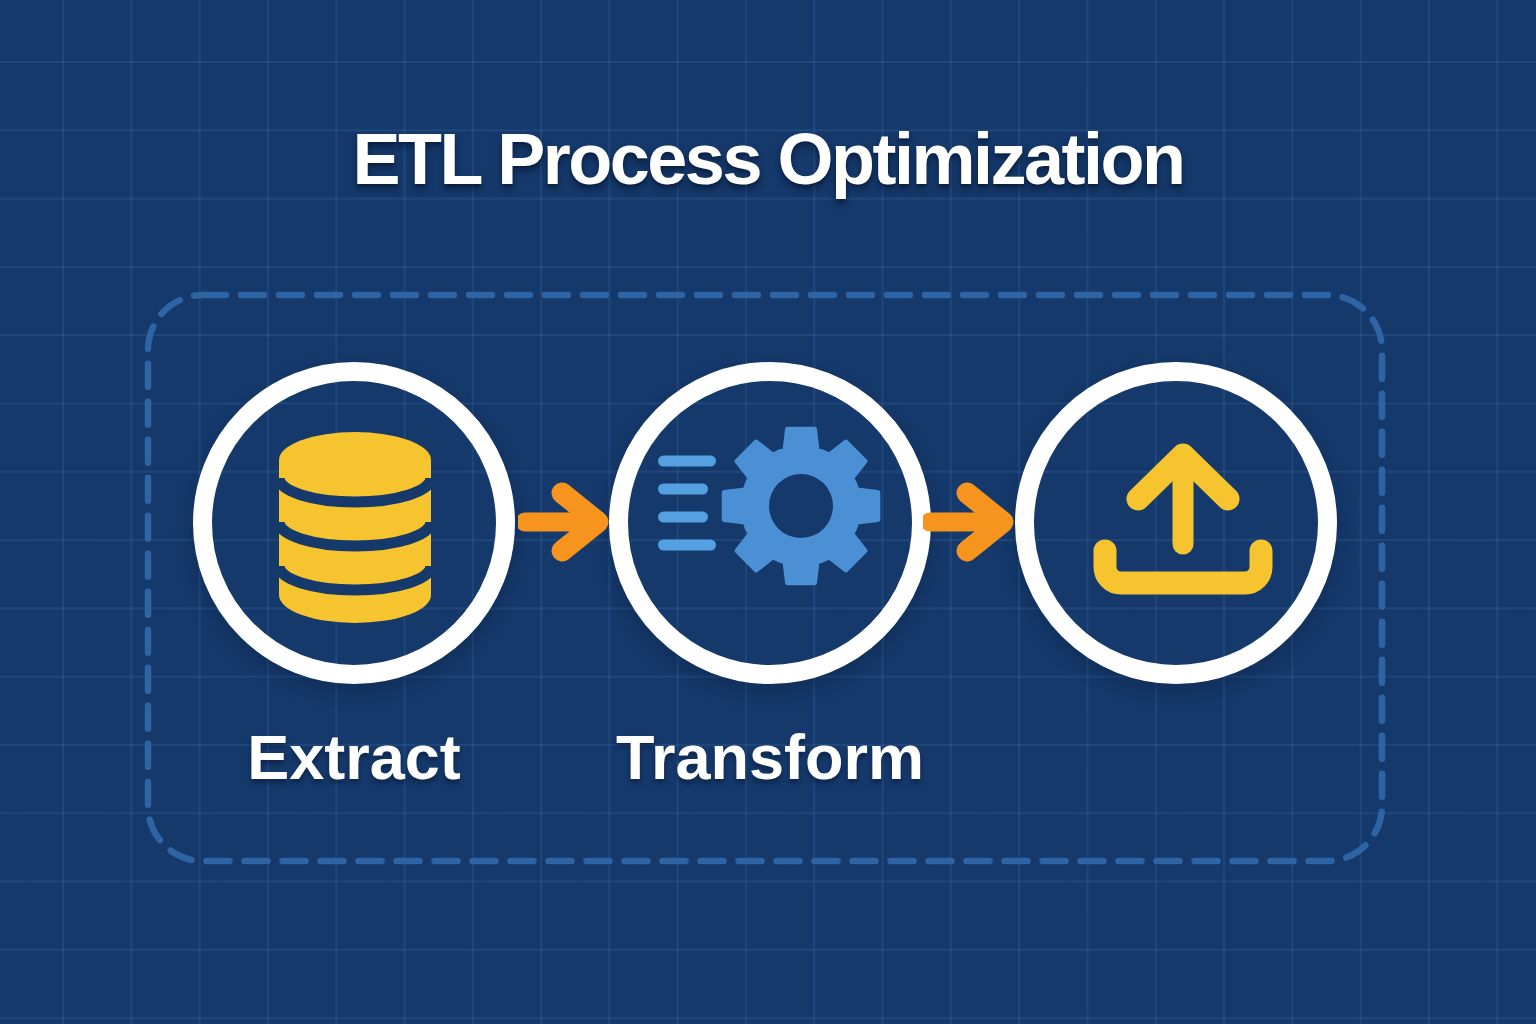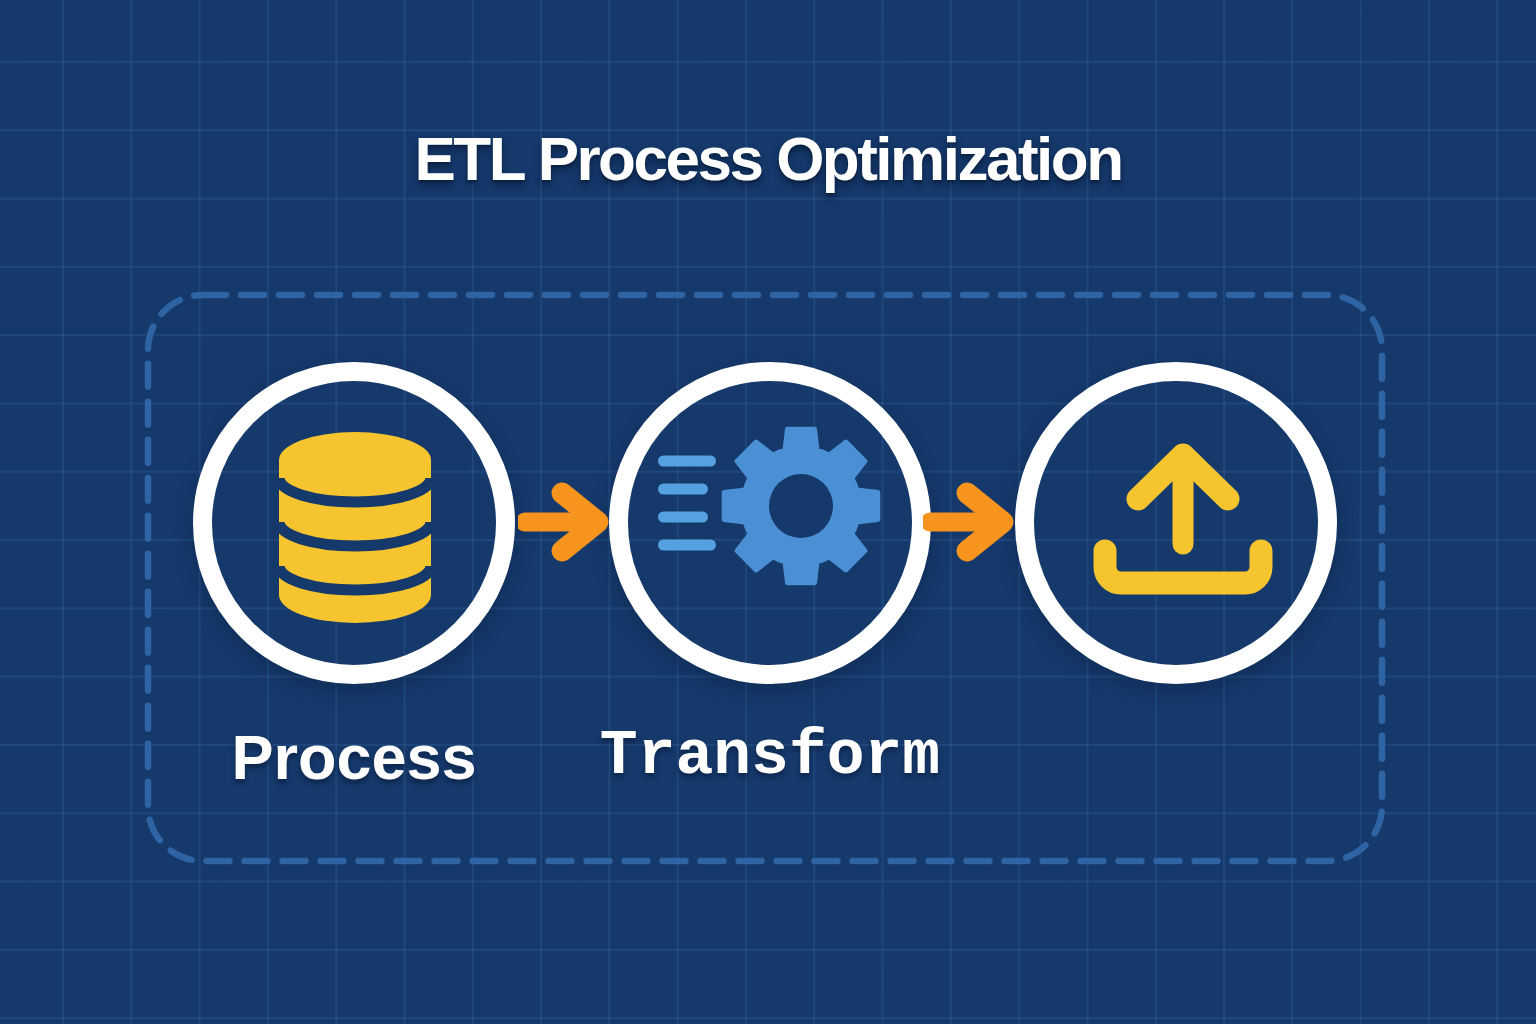--- a/index.html
+++ b/index.html
@@ -14,21 +14,21 @@
     background-image:
       linear-gradient(to right, rgba(82,142,210,0.16) 2px, transparent 2px),
       linear-gradient(to bottom, rgba(82,142,210,0.16) 2px, transparent 2px);
     background-size:68.3px 68.3px;
     background-position:62px 61px;
   }
   .title{
     position:absolute;left:0;right:0;top:104px;
     text-align:center;
     color:#ffffff;
-    font-size:62px;
+    font-size:72px;
     font-weight:bold;
     letter-spacing:-2.5px;
     line-height:110px;
     text-shadow:0 5px 7px rgba(4,16,38,0.5), 0 2px 2px rgba(4,16,38,0.35);
     white-space:nowrap;
   }
   .frame-svg{position:absolute;left:0;top:0;width:1536px;height:1024px;pointer-events:none;}
   .circle{
     position:absolute;width:284px;height:284px;
     border:19px solid #ffffff;border-radius:50%;
@@ -48,21 +48,21 @@
     position:absolute;top:724px;
     transform:translateX(-50%);
     color:#ffffff;
     font-size:63px;
     font-weight:600;
     line-height:66px;
     white-space:nowrap;
     text-shadow:0 4px 5px rgba(4,16,38,0.45);
   }
   .label-extract{left:354px;}
-  .label-transform{left:770px;font-family:Liberation Mono, monospace;}
+  .label-transform{left:770px;}
   .label-load{left:1181px;}
 </style>
 </head>
 <body>
 
 <div id="canvas">
 
   <div class="title">ETL Process Optimization</div>
 
   <svg class="frame-svg" viewBox="0 0 1536 1024" aria-hidden="true">
@@ -108,16 +108,16 @@
 
   <svg class="arrow-svg arrow-1" viewBox="0 0 100 100" aria-hidden="true">
     <path d="M 7 50 L 60 50" fill="none" stroke-width="19" stroke-linecap="round" stroke="#f6941e"></path>
     <path d="M 44 21 L 80 50 L 44 79" fill="none" stroke-width="21" stroke-linecap="round" stroke-linejoin="round" stroke="#f6941e"></path>
   </svg>
   <svg class="arrow-svg arrow-2" viewBox="0 0 100 100" aria-hidden="true">
     <path d="M 7 50 L 60 50" fill="none" stroke-width="19" stroke-linecap="round" stroke="#f6941e"></path>
     <path d="M 44 21 L 80 50 L 44 79" fill="none" stroke-width="21" stroke-linecap="round" stroke-linejoin="round" stroke="#f6941e"></path>
   </svg>
 
-  <div class="stage-label label-extract">Process</div>
+  <div class="stage-label label-extract">Extract</div>
   <div class="stage-label label-transform">Transform</div>
 
 </div>
 
 </body></html>

